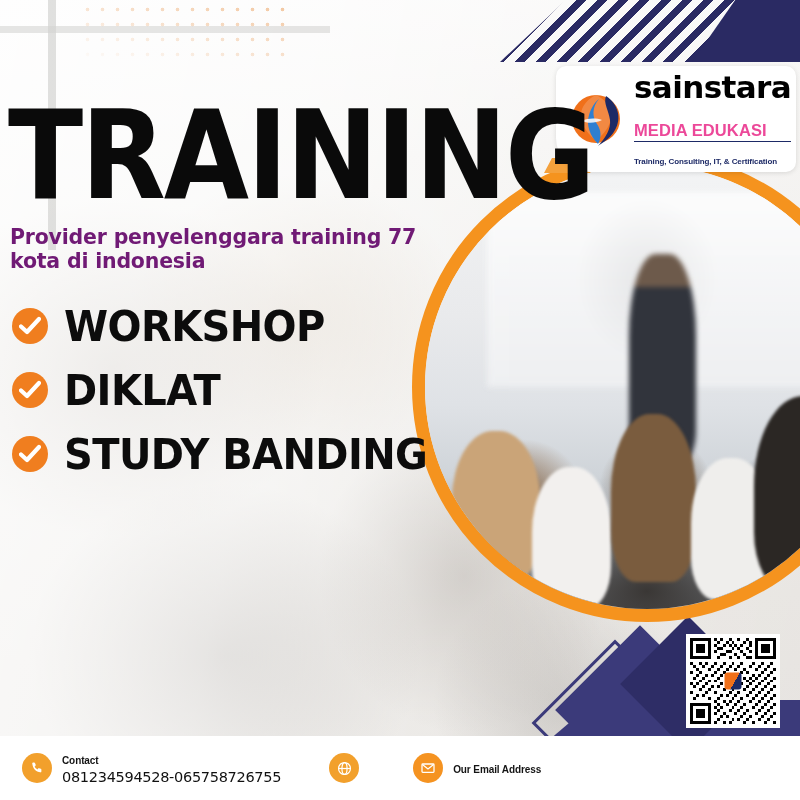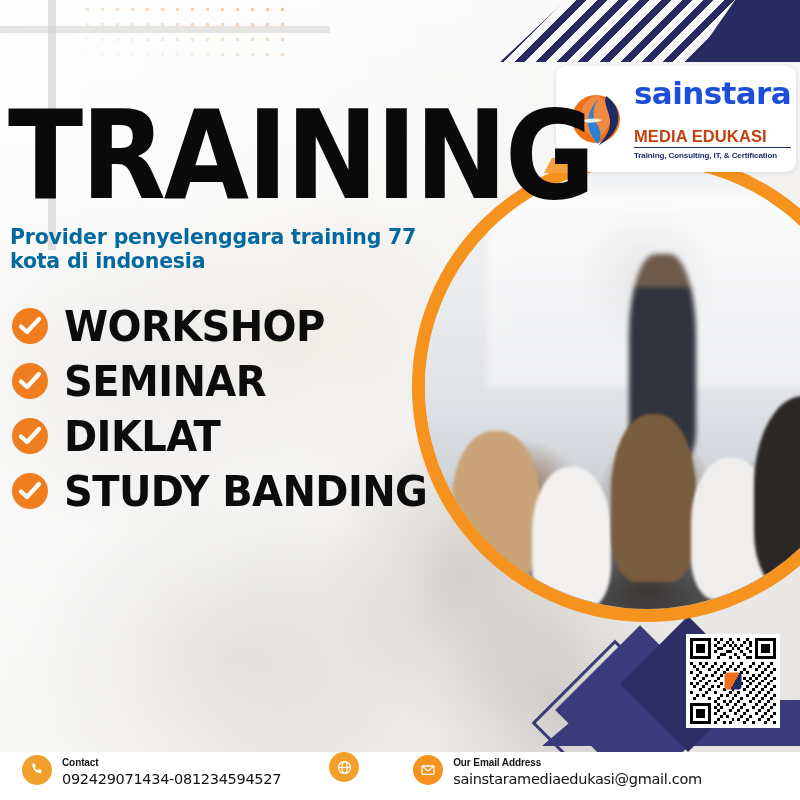--- a/index.html
+++ b/index.html
@@ -77,31 +77,31 @@
     background: #ffffff;
     border-radius: 10px 10px 10px 34px;
     box-shadow: 0 1px 5px rgba(0,0,0,.12);
     display: flex; align-items: center;
     padding: 6px 8px 6px 10px;
     z-index: 6;
   }
   .logo-mark { width: 64px; height: 64px; flex: 0 0 64px; }
   .logo-text { margin-left: 4px; line-height: 1; }
   .logo-name {
-    font-size: 31px; font-weight: 700; color: #1d4ed8;
+    font-size: 31px; font-weight: 700; color: #000000;
     letter-spacing: -.6px; font-family: "DejaVu Sans", sans-serif;
   }
   .logo-sub {
-    font-size: 16.5px; font-weight: 700; color: #c2410c;
+    font-size: 16.5px; font-weight: 700; color: #ec4899;
     letter-spacing: .1px; margin-top: 19px;
     font-family: "Liberation Sans", sans-serif;
   }
   .logo-tag {
     font-size: 8px; font-weight: 700; color: #1d2a66;
-    border-top: 1.4px solid #1d2a66; margin-top: 2px; padding-top: 4px;
+    border-top: 1.4px solid #1d2a66; margin-top: 2px; padding-top: 16px;
     letter-spacing: -.1px; white-space: nowrap;
     font-family: "Liberation Sans", sans-serif;
   }
   .logo-flake {
     position: absolute; left: 548px; top: 158px;
     width: 46px; height: 15px; background: #f4a13c;
     transform: skewX(-28deg); z-index: 5;
   }
 
   
@@ -187,52 +187,52 @@
     letter-spacing: -2px; line-height: .86;
     font-family: "DejaVu Sans", sans-serif;
     transform: scaleX(1.06) scaleY(1.18);
     transform-origin: left top;
     z-index: 8;
     white-space: nowrap;
   }
   .subhead {
     position: absolute; left: 10px; top: 226px;
     width: 430px;
-    font-size: 20.5px; font-weight: 700; color: #0369a1;
+    font-size: 20.5px; font-weight: 700; color: #701a75;
     line-height: 1.16; letter-spacing: -.2px;
     font-family: "DejaVu Sans", sans-serif;
     z-index: 8;
   }
 
   
   .bullets {
     position: absolute; left: 12px; top: 306px;
     z-index: 8;
     display: flex; flex-direction: column;
-    gap: 15px;
+    gap: 24px;
   }
   .bullet { display: flex; align-items: center; }
   .check {
     flex: 0 0 36px; width: 36px; height: 36px; border-radius: 50%;
     background: #f07e1f; position: relative; margin-right: 16px;
   }
   .check svg { position: absolute; left: 7px; top: 8px; }
   .bullet-label {
     font-size: 40px; font-weight: 700; color: #0c0c0c;
     letter-spacing: -.6px; line-height: 1;
     font-family: "DejaVu Sans", sans-serif;
     transform: scaleY(1.06); transform-origin: left center;
     white-space: nowrap;
   }
 
   
   .footer {
-    position: absolute; left: 0; bottom: 0; width: 800px; height: 48px;
+    position: absolute; left: 0; bottom: 0; width: 800px; height: 64px;
     background: #ffffff; z-index: 10;
-    display: flex; align-items: flex-start;
+    display: flex; align-items: center;
   }
   .f-item { display: flex; align-items: center; }
   .f-item.c1 { margin-left: 22px; }
   .f-item.c2 { margin-left: 48px; }
   .f-item.c3 { margin-left: 44px; }
   .f-icon {
     width: 30px; height: 30px; border-radius: 50%;
     background: #f2a02c; margin-right: 10px;
     display: flex; align-items: center; justify-content: center;
     flex: 0 0 30px;
@@ -297,28 +297,20 @@
   <div class="subhead">Provider penyelenggara training 77 kota di indonesia</div>
 
   <div class="bullets">
     <div class="bullet">
       <span class="check">
         <svg width="22" height="20" viewBox="0 0 22 20">
             <path d="M2 10.5 L8 16 L20 3" stroke="#fff" stroke-width="4.2" fill="none" stroke-linecap="round" stroke-linejoin="round"></path>
           </svg>
       </span>
       <span class="bullet-label">WORKSHOP</span>
-    </div>
-    <div class="bullet">
-      <span class="check">
-        <svg width="22" height="20" viewBox="0 0 22 20">
-            <path d="M2 10.5 L8 16 L20 3" stroke="#fff" stroke-width="4.2" fill="none" stroke-linecap="round" stroke-linejoin="round"></path>
-          </svg>
-      </span>
-      <span class="bullet-label">SEMINAR</span>
     </div>
     <div class="bullet">
       <span class="check">
         <svg width="22" height="20" viewBox="0 0 22 20">
             <path d="M2 10.5 L8 16 L20 3" stroke="#fff" stroke-width="4.2" fill="none" stroke-linecap="round" stroke-linejoin="round"></path>
           </svg>
       </span>
       <span class="bullet-label">DIKLAT</span>
     </div>
     <div class="bullet">
@@ -557,21 +549,21 @@
   <div class="footer">
 
     <div class="f-item c1">
       <span class="f-icon">
         <svg width="15" height="15" viewBox="0 0 24 24" fill="#fff">
           <path d="M6.6 2.5c.7 0 1.3.4 1.5 1l1 2.6c.2.6 0 1.3-.5 1.7l-1.2 1c.9 2 2.5 3.6 4.5 4.6l1-1.3c.4-.5 1-.7 1.7-.5l2.6 1c.6.2 1 .8 1 1.5v2.6c0 .9-.7 1.6-1.6 1.5C9.6 17.6 4.4 12.4 3.6 4.1c-.1-.9.6-1.6 1.5-1.6h1.5z"></path>
         </svg>
       </span>
       <span class="f-text">
         <span class="f-title">Contact</span><br>
-        <span class="f-value">092429071434-081234594527</span>
+        <span class="f-value">081234594528-065758726755</span>
       </span>
     </div>
 
     <div class="f-item c2">
       <span class="f-icon">
         <svg width="17" height="17" viewBox="0 0 24 24" fill="none" stroke="#fff" stroke-width="1.7">
           <circle cx="12" cy="12" r="8.4"></circle>
           <ellipse cx="12" cy="12" rx="3.6" ry="8.4"></ellipse>
           <line x1="3.6" y1="12" x2="20.4" y2="12"></line>
         </svg>
@@ -580,19 +572,18 @@
 
     <div class="f-item c3">
       <span class="f-icon mail">
         <svg width="16" height="16" viewBox="0 0 24 24" fill="none" stroke="#fff" stroke-width="1.9">
           <rect x="3" y="6" width="18" height="12.5" rx="1.2"></rect>
           <path d="M3.6 6.8 L12 13.4 L20.4 6.8"></path>
         </svg>
       </span>
       <span class="f-text">
         <span class="f-title">Our Email Address</span><br>
-        <span class="f-value">sainstaramediaedukasi@gmail.com</span>
       </span>
     </div>
 
   </div>
 
 </div>
 
 </body></html>

